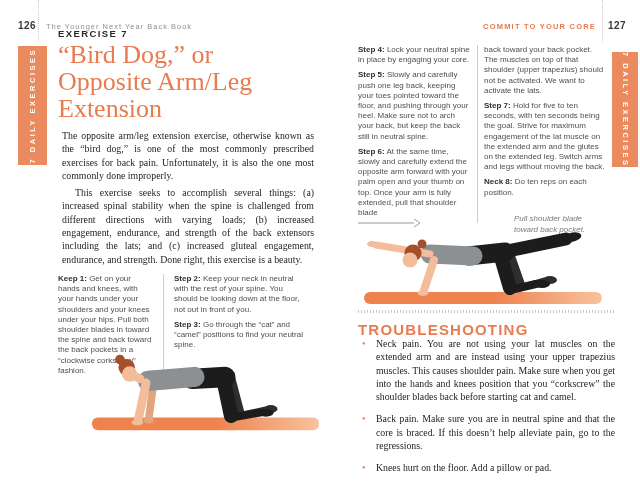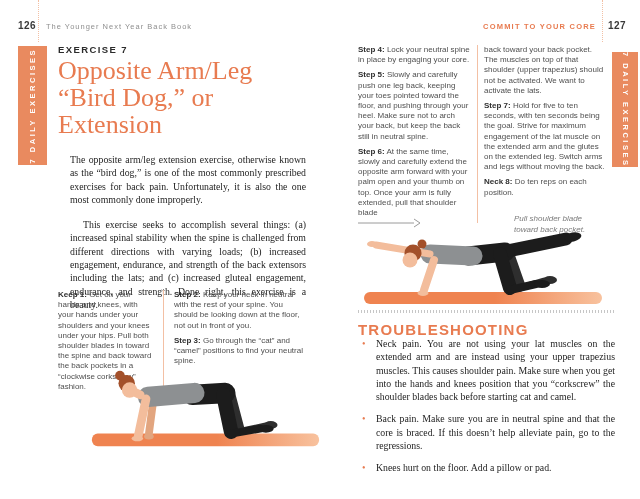--- a/index.html
+++ b/index.html
@@ -17,31 +17,31 @@
   .rh-right{right:44px;color:var(--accent,#e87b50);font-weight:bold;letter-spacing:1.2px;}
 
   
   .side-tab{position:absolute;background:var(--tab-bg,#e98a5f);color:#fff;display:flex;align-items:center;justify-content:center;}
   .side-tab span{writing-mode:vertical-rl;font-size:7.5px;font-weight:bold;letter-spacing:2.5px;white-space:nowrap;}
   .tab-left{left:18px;top:46px;width:29px;height:119px;}
   .tab-left span{transform:rotate(180deg);}
   .tab-right{left:292px;top:52px;width:26px;height:115px;}
 
   
-  .content{position:absolute;top:42px;left:58px;width:260px;height:440px;}
+  .content{position:absolute;top:26px;left:58px;width:260px;height:440px;}
   .content-right{position:absolute;top:45px;left:38px;width:257px;height:440px;}
 
   .kicker{position:absolute;top:2px;left:0;font-size:9.5px;font-weight:bold;letter-spacing:1.4px;color:#2b2b2b;}
   .title{position:absolute;top:15px;left:0;width:260px;margin:0;font-family:"Liberation Serif",serif;
          font-weight:400;font-size:26px;line-height:27px;color:var(--accent,#e87b50);}
   .title span{display:block;}
 
   .intro{position:absolute;top:99px;left:0;width:260px;font-family:"Liberation Serif",serif;
          font-size:9.8px;line-height:13.3px;color:var(--body-text,#232323);text-align:justify;}
-  .intro p{margin:12px;font-family:Liberation Serif, serif;}
+  .intro p{margin:4px;font-family:Liberation Serif, serif;}
   .intro p.indent{text-indent:13px;}
 
   .steps-row{position:absolute;display:flex;align-items:stretch;}
   .steps-left{top:248px;left:0;}
   .steps-right-pg{top:0;left:0;}
   .steps-col{font-size:8px;line-height:10.2px;color:var(--step-text,#4f4f4f);}
   .steps-col p{margin:0 0 5px 0;}
   .steps-col strong{color:var(--step-label,#2f2f2f);}
   .col-a-l{width:95px;}
   .col-b-l{width:134px;border-left:1px solid var(--accent-light,#f3c0a4);margin-left:10px;padding-left:10px;}
@@ -77,22 +77,22 @@
     <span class="running-head rh-left">The Younger Next Year Back Book</span>
 
     <div class="side-tab tab-left">
       <span>7 DAILY EXERCISES</span>
     </div>
 
     <div class="content">
       <div class="kicker">EXERCISE 7</div>
 
       <h1 class="title">
+        <span>“Bird Dog,” or</span>
         <span>Opposite Arm/Leg</span>
-        <span>“Bird Dog,” or</span>
         <span>Extension</span>
       </h1>
 
       <div class="intro">
         <p>The opposite arm/leg extension exercise, otherwise known as the “bird dog,” is one of the most commonly prescribed exercises for back pain. Unfortunately, it is also the one most commonly done improperly.</p>
         <p class="indent">This exercise seeks to accomplish several things: (a) increased spinal stability when the spine is challenged from different directions with varying loads; (b) increased engagement, endurance, and strength of the back extensors including the lats; and (c) increased gluteal engagement, endurance, and strength. Done right, this exercise is a beauty.</p>
       </div>
 
       <div class="steps-row steps-left">
         <div class="steps-col col-a-l">

